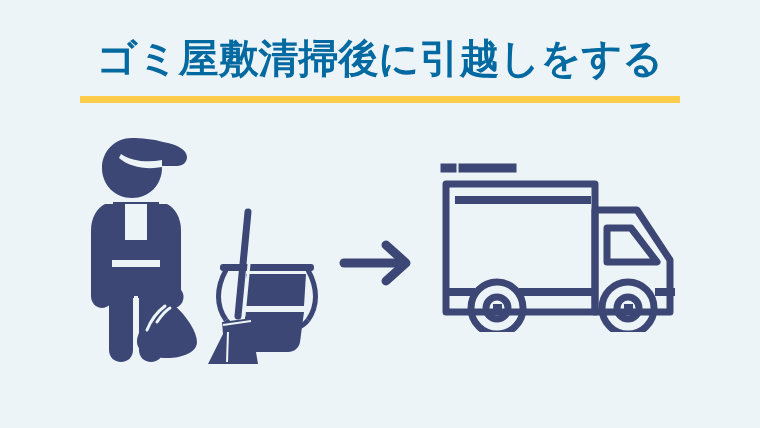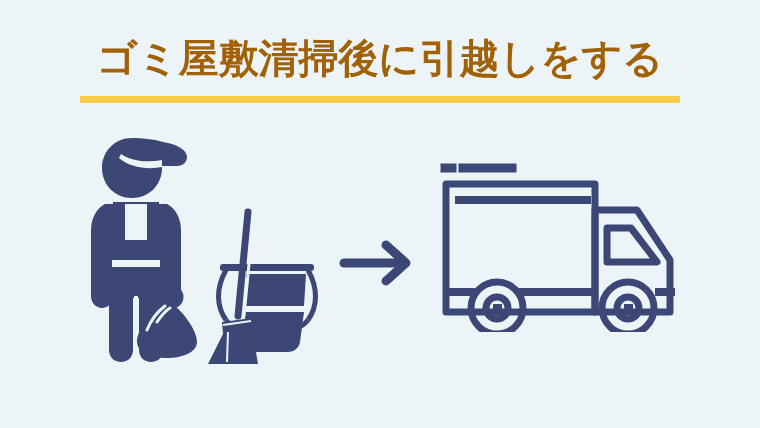--- a/index.html
+++ b/index.html
@@ -23,21 +23,21 @@
     position: absolute;
     left: 0;
     top: 32px;
     width: 760px;
     text-align: center;
   }
   #page-title {
     font-family: "DejaVu Sans", "Liberation Sans", sans-serif;
     font-size: 40px;
     font-weight: bold;
-    color: #a16207;
+    color: #0369a1;
     letter-spacing: 0px;
     line-height: 52px;
     white-space: nowrap;
     display: block;
   }
   #title-underline {
     position: absolute;
     left: 80px;
     top: 96px;
     width: 600px;

